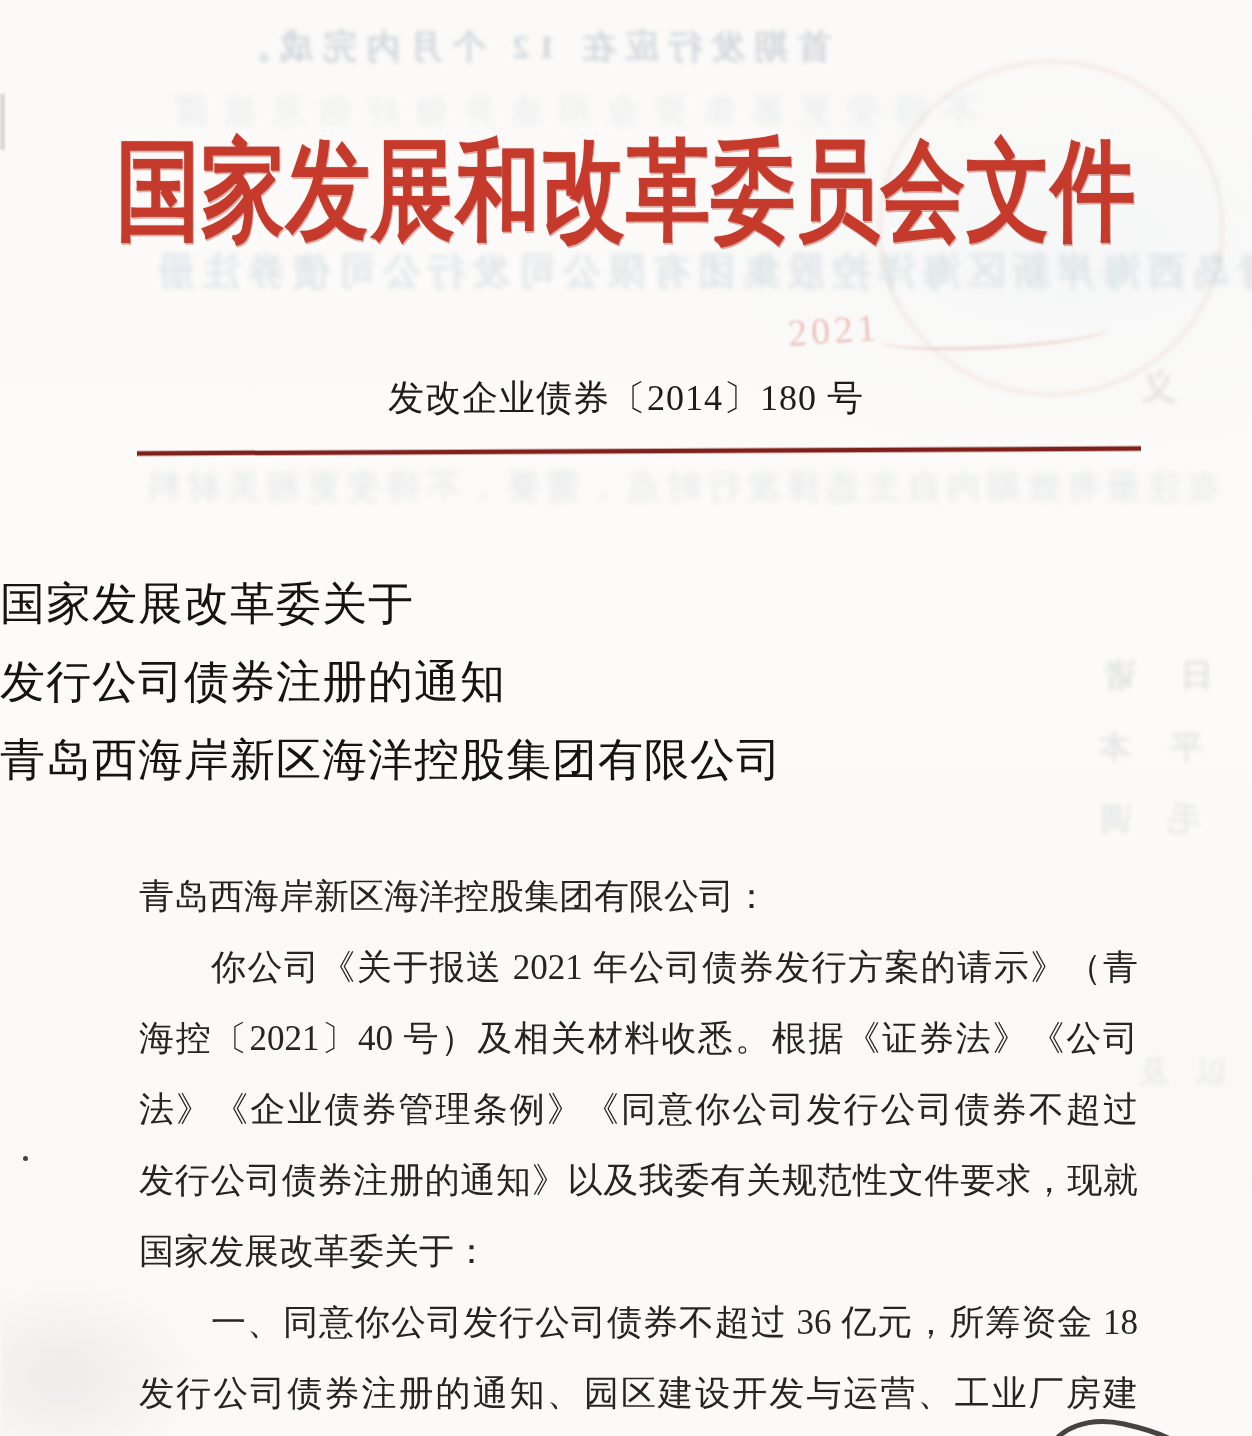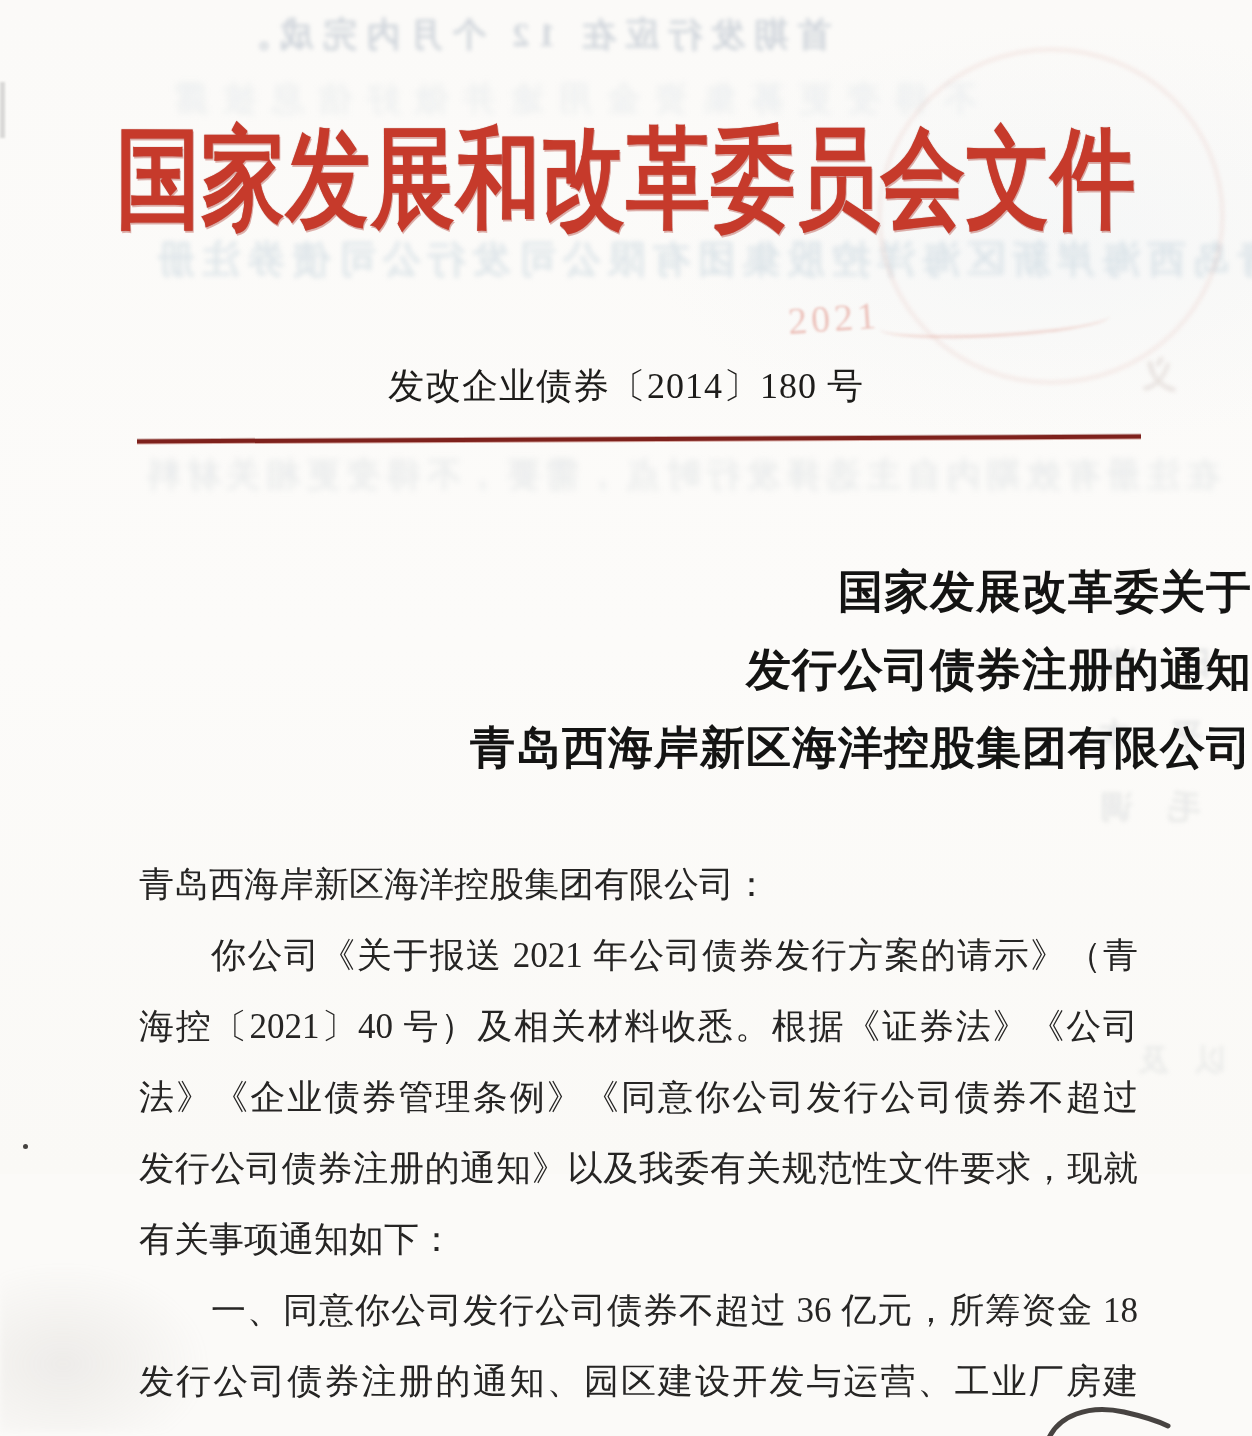--- a/index.html
+++ b/index.html
@@ -3,21 +3,21 @@
 <meta charset="utf-8">
 <style>
   html, body {
     margin: 0; padding: 0;
     width: 1252px; height: 1436px;
     background: #fbfaf8;
     overflow: hidden;
     font-family: "Liberation Serif", "DejaVu Serif", serif;
   }
   .page {
-    position: absolute; left: 0; top: 0;
+    position: absolute; left: 0; top: 12px;
     width: 1252px; height: 1174px;
     background:
       radial-gradient(ellipse 600px 300px at 85% 20%, rgba(235,240,244,0.35), rgba(0,0,0,0) 70%),
       linear-gradient(180deg, #fbfaf8 0%, #fcfbf9 55%, #faf9f6 100%);
   }
 
   
   .header-title {
     position: absolute; top: 106px; left: 0; width: 100%;
     text-align: center;
@@ -40,21 +40,21 @@
     position: absolute; top: 437px; left: 137px;
     width: 1004px; height: 4px;
     background: #7e211c;
     box-shadow: 0 1px 0 rgba(170,70,60,0.45), 0 -1px 0 rgba(120,35,28,0.35);
     transform: rotate(-0.28deg);
   }
 
   
   .title-block {
     position: absolute; top: 553px; left: 0; width: 100%;
-    text-align: right; color: #141413; font-weight: bold;
+    text-align: left; color: #141413; font-weight: normal;
   }
   .title-line { font-size: 45px; line-height: 78px; letter-spacing: 1px; white-space: nowrap; }
 
   
   .body-block {
     position: absolute; top: 849px; left: 139px; width: 999px;
     font-size: 35px; color: #262524;
   }
   .line { height: 71px; line-height: 71px; white-space: nowrap; }
   .jl {
@@ -150,21 +150,21 @@
     <div class="title-line">发行公司债券注册的通知</div>
     <div class="title-line">青岛西海岸新区海洋控股集团有限公司</div>
   </div>
 
   <div class="body-block">
     <div class="line">青岛西海岸新区海洋控股集团有限公司：</div>
     <div class="line jl ind">你公司《关于报送 2021 年公司债券发行方案的请示》（青西</div>
     <div class="line jl">海控〔2021〕40 号）及相关材料收悉。根据《证券法》《公司</div>
     <div class="line jl">法》《企业债券管理条例》《同意你公司发行公司债券不超过</div>
     <div class="line jl">发行公司债券注册的通知》以及我委有关规范性文件要求，现就</div>
-    <div class="line">有关事项通知如下：</div>
+    <div class="line">国家发展改革委关于：</div>
     <div class="line jl ind">一、同意你公司发行公司债券不超过 36 亿元，所筹资金 18</div>
     <div class="line jl">发行公司债券注册的通知、园区建设开发与运营、工业厂房建</div>
   </div>
 
   <svg class="pen-svg" width="1252" height="1436" viewBox="0 0 1252 1436">
     <path d="M 1048 1440 C 1058 1416 1088 1404 1124 1412 C 1146 1417 1160 1422 1168 1426" fill="none" stroke="#332f2c" stroke-width="5" stroke-linecap="round" opacity="0.9"></path>
   </svg>
 
 </div>
 

